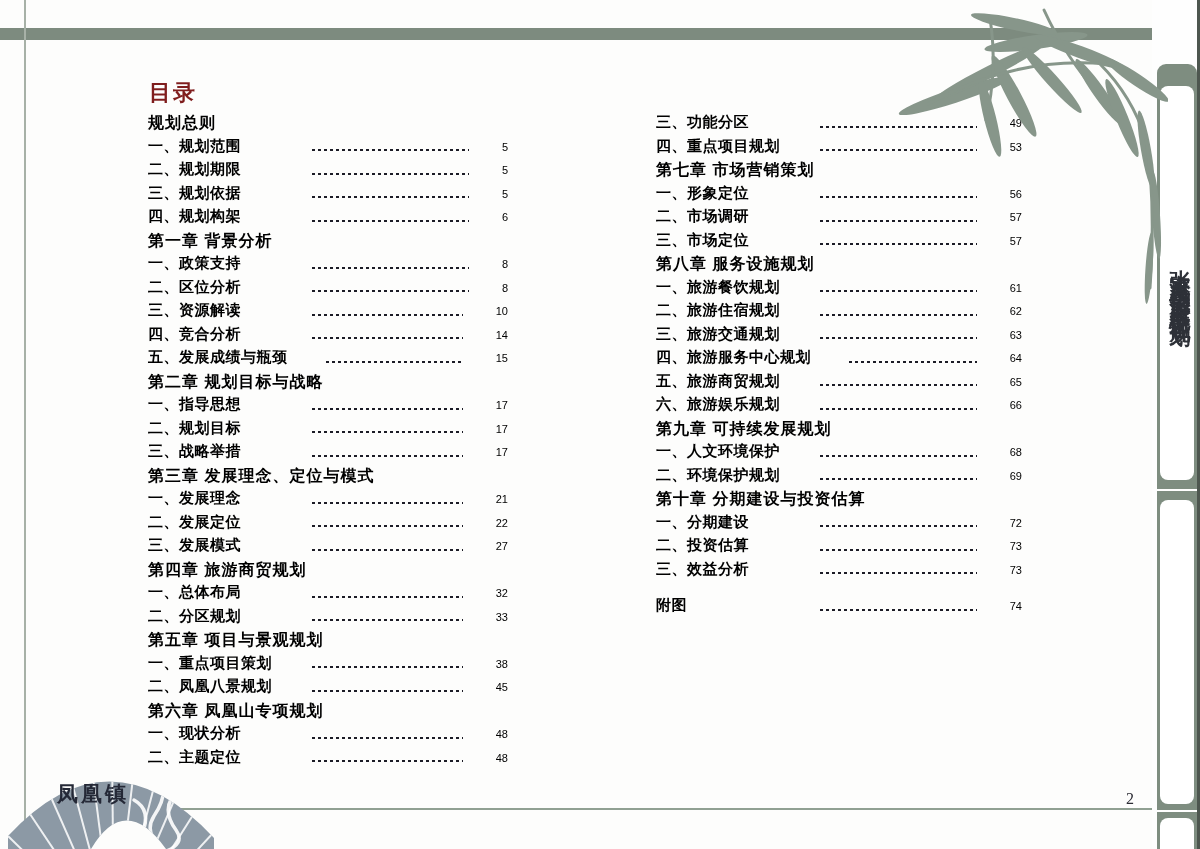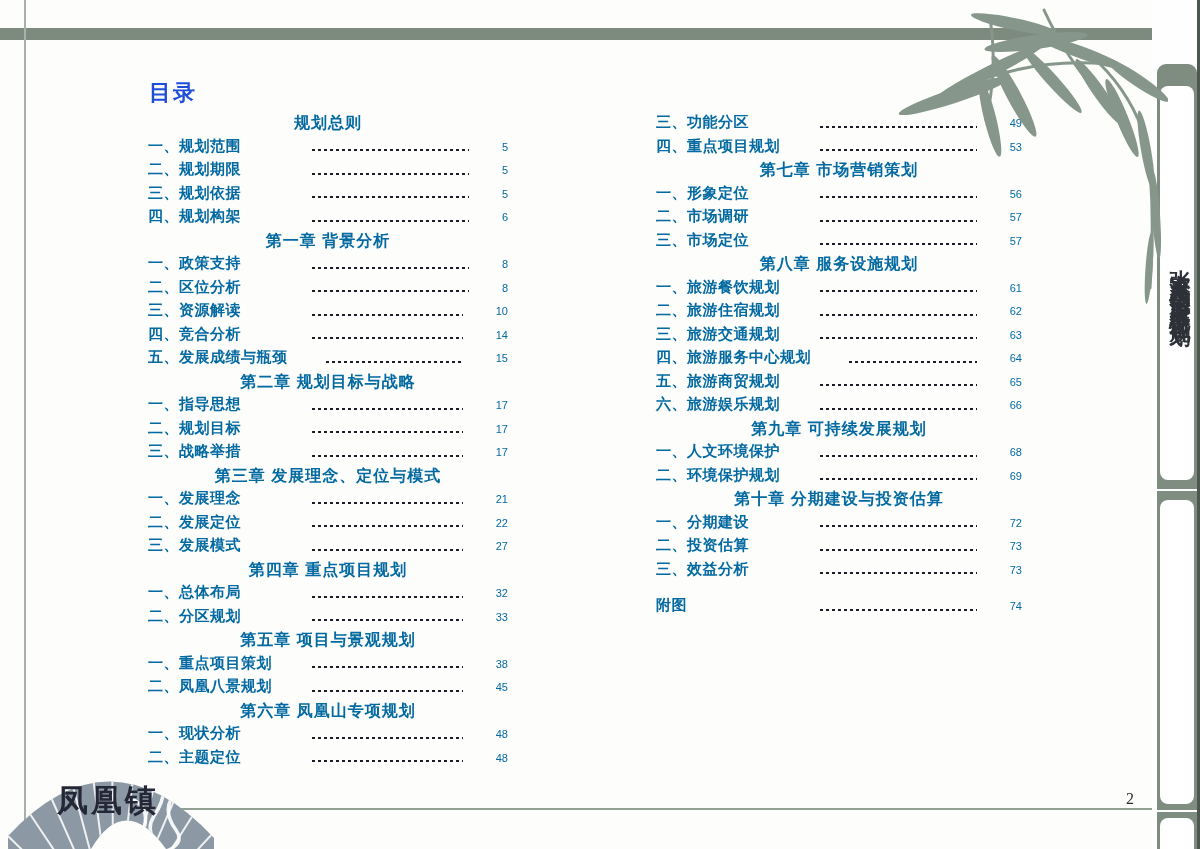--- a/index.html
+++ b/index.html
@@ -7,25 +7,25 @@
     position:relative; width:1200px; height:849px; overflow:hidden;
     background:#fdfdfc; font-family:"Liberation Sans","DejaVu Sans",sans-serif;
   }
   
   .top-band{position:absolute; left:0; top:28px; width:1164px; height:12px; background:#7d8b7f; z-index:1;}
   .left-line{position:absolute; left:24px; top:0; width:2px; height:100%; background:#a7b1a7; z-index:1;}
   .bottom-line{position:absolute; left:168px; top:808px; width:986px; height:2px; background:#90a092; z-index:1;}
   .right-edge{position:absolute; right:0; top:0; width:3px; height:100%; background:#4d564f; z-index:9;}
 
   
-  .toc-title{position:absolute; left:149px; top:78px; font-size:22px; font-weight:bold; color:#1d4ed8; z-index:2; letter-spacing:2px;}
+  .toc-title{position:absolute; left:149px; top:78px; font-size:22px; font-weight:bold; color:#7f1d1d; z-index:2; letter-spacing:2px;}
   .col{position:absolute; top:113px; z-index:2;}
   .col-left{left:148px; width:360px;}
   .col-right{left:656px; width:366px;}
-  .row{display:flex; align-items:baseline; height:23.5px; color:#0369a1;justify-content:center;}
+  .row{display:flex; align-items:baseline; height:23.5px; color:#000000;}
   .row.section{font-size:16px; font-weight:bold; letter-spacing:1px;}
   .row.item{font-size:15px; font-weight:600;gap:32px;}
   .row.item .label{white-space:nowrap; min-width:126px; letter-spacing:0.5px;}
   .leader{flex:1; height:2px; align-self:center; margin-left:6px; transform:translateY(2px);
     background-image:repeating-linear-gradient(90deg,#1c1c26 0 3px,transparent 3px 6px);}
   .pagenum{font-size:11px; font-weight:400; padding-left:1px;}
   .row.gap{margin-top:13px;}
 
   
   .sidebar{position:absolute; right:0; top:0; width:48px; height:100%; background:#fefefe; z-index:2;}
@@ -39,21 +39,21 @@
   .side-title{
     position:absolute; left:0; top:12px; width:100%; height:370px;
     writing-mode:vertical-rl; text-orientation:upright;
     font-family:"Liberation Serif","DejaVu Serif",serif;
     font-size:21px; font-weight:bold; color:#2e3138; letter-spacing:4px;
     display:flex; justify-content:center;
   }
   
   .bamboo{position:absolute; right:32px; top:0; z-index:3; pointer-events:none;}
   .fan{position:absolute; left:6px; top:740px; z-index:2; pointer-events:none;}
-  .fan-label{position:absolute; left:57px; top:780px; z-index:3; font-size:31px; font-weight:bold; color:#242836; letter-spacing:3px;}
+  .fan-label{position:absolute; left:57px; top:780px; z-index:3; font-size:21px; font-weight:bold; color:#242836; letter-spacing:3px;}
   .page-number{position:absolute; left:1126px; top:790px; z-index:2; font-size:16px; color:#2b2b33; font-family:"Liberation Serif",serif;}
 </style>
 </head>
 <body>
 
 <div class="page">
 
   <div class="top-band"></div>
   <div class="left-line"></div>
   <div class="bottom-line"></div>
@@ -143,21 +143,21 @@
         <span class="label">二、发展定位</span>
         <div class="leader"></div>
         <span class="pagenum">22</span>
       </div>
       <div class="row item">
         <span class="label">三、发展模式</span>
         <div class="leader"></div>
         <span class="pagenum">27</span>
       </div>
       <div class="row section">
-        <span class="label">第四章 重点项目规划</span>
+        <span class="label">第四章 旅游商贸规划</span>
       </div>
       <div class="row item">
         <span class="label">一、总体布局</span>
         <div class="leader"></div>
         <span class="pagenum">32</span>
       </div>
       <div class="row item">
         <span class="label">二、分区规划</span>
         <div class="leader"></div>
         <span class="pagenum">33</span>

